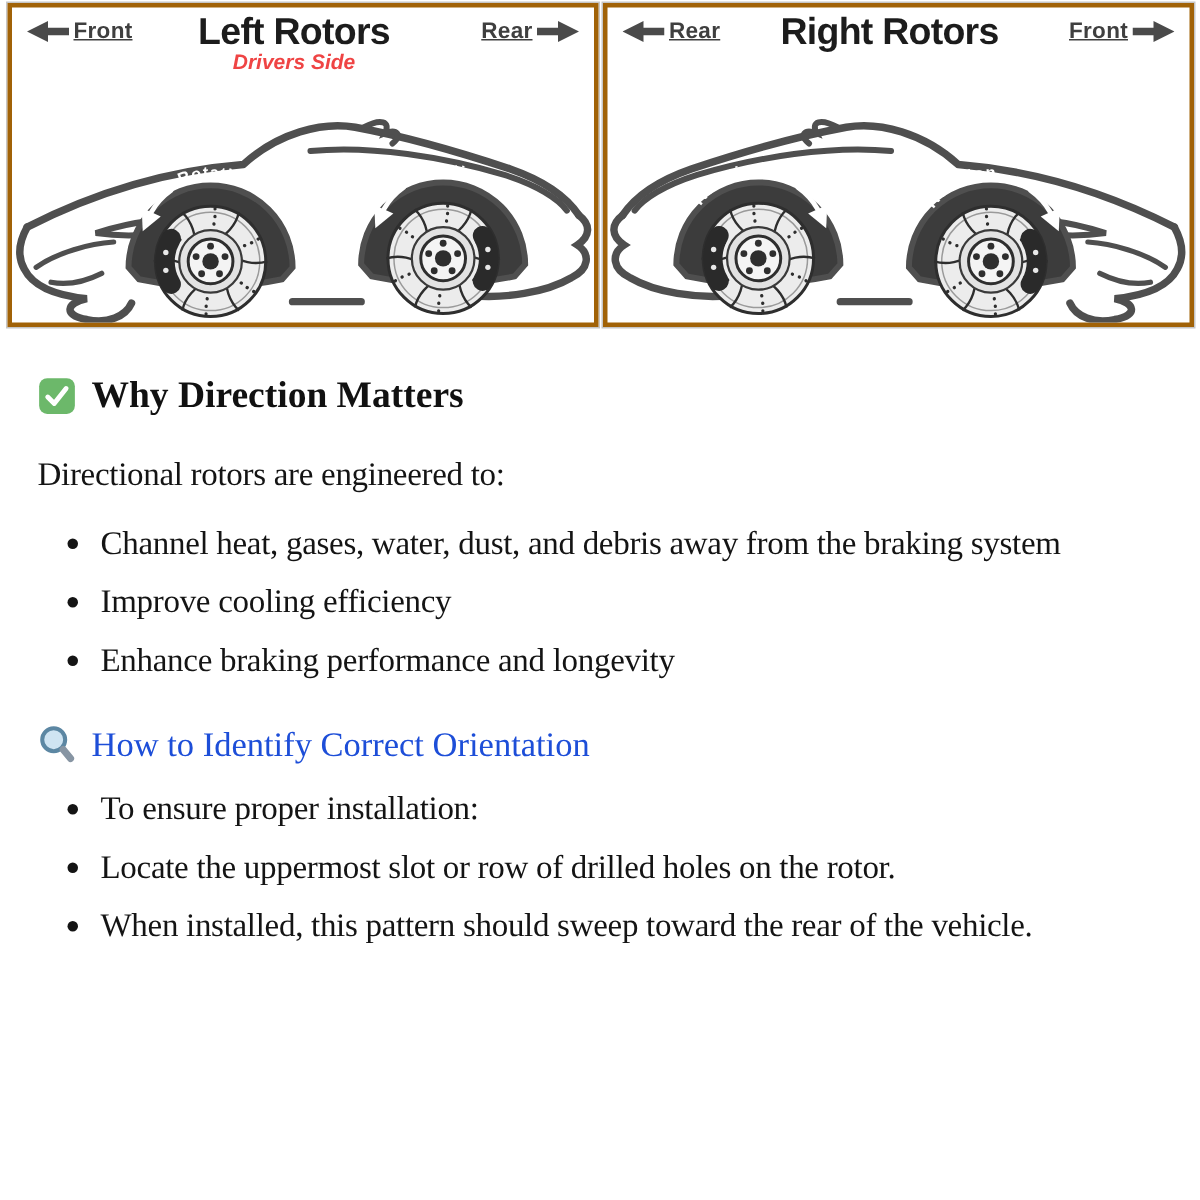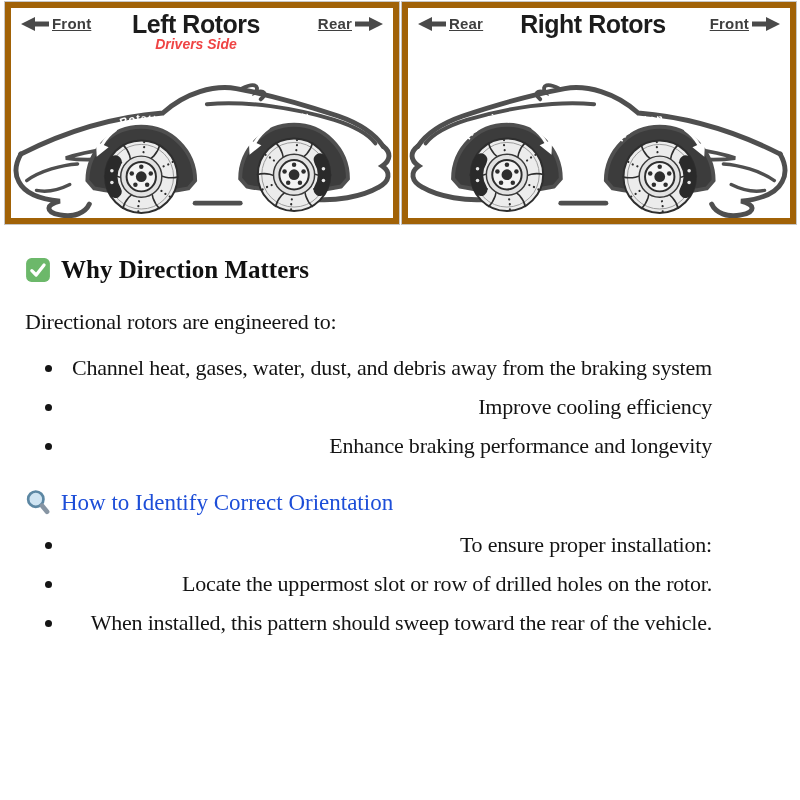--- a/index.html
+++ b/index.html
@@ -1,20 +1,20 @@
 <!DOCTYPE html>
 <html><head>
 <meta charset="utf-8">
 <style>
   html,body{margin:0;padding:0;background:#fff;}
   body{width:800px;height:800px;overflow:hidden;font-family:"Liberation Serif","DejaVu Serif",serif;color:#141414;}
 
   
   .diagram{display:flex;gap:3px;margin:2px 4px 0 5px;}
-  .panel{flex:1;position:relative;background:#fff;border:6px solid #a16207;box-shadow:0 0 0 1px #c6c6c6;height:210px;overflow:hidden;}
+  .panel{flex:1;position:relative;background:#fff;border:3px solid #a16207;box-shadow:0 0 0 1px #c6c6c6;height:210px;overflow:hidden;}
   .panel-header{position:relative;height:46px;}
   .dir{position:absolute;top:7px;display:flex;align-items:center;gap:3px;font-family:"Liberation Sans",sans-serif;font-weight:bold;font-size:15px;color:#3f3f3f;}
   .dir-left{left:10px;}
   .dir-right{right:10px;}
   .dir-text{text-decoration:underline;letter-spacing:.2px;}
   .dir svg{display:block;}
   .title-block{position:absolute;left:0;right:12px;top:3px;text-align:center;font-family:"Liberation Sans",sans-serif;}
   .panel-title{font-size:25px;font-weight:bold;letter-spacing:-.5px;color:#1c1c1c;line-height:26px;}
   .panel-subtitle{font-size:14px;font-weight:bold;font-style:italic;color:#ef4444;line-height:15px;}
   .car-svg{position:absolute;left:0;bottom:-2px;width:100%;height:164px;display:block;}
@@ -23,21 +23,21 @@
   .guide{fill:none;stroke:none;}
 
   
   .article{padding:8px 25px 0 25px;}
   .intro{font-size:22px;line-height:34px;letter-spacing:-.2px;max-width:695px;margin:8px 0 0 0;}
   .h-why{display:flex;align-items:center;gap:10px;font-size:25px;font-weight:bold;margin:24px 0 0 0;color:#111;}
   .h-how{display:flex;align-items:center;gap:9px;font-size:23px;font-weight:normal;margin:26px 0 0 0;color:#1d4ed8;}
   .emoji{flex:0 0 auto;display:block;}
   .lead{font-size:22px;line-height:34px;margin:21px 0 0 0;letter-spacing:-.2px;}
   ul{margin:12px 0 0 0;padding:0 0 0 40px;}
-  li{font-size:22px;line-height:34px;letter-spacing:-.2px;max-width:645px;margin:0 4px 5px 0;padding-left:2px;text-align:right;}
+  li{font-size:22px;line-height:34px;letter-spacing:-.2px;max-width:645px;margin:0 4px 5px 0;padding-left:2px;}
   li::marker{color:#141414;}
 </style>
 </head>
 <body>
 
 <svg width="0" height="0" style="position:absolute" aria-hidden="true">
   <defs>
     <g id="carbody" fill="none" stroke="#4f4f4f" stroke-linecap="round">
       <path stroke-width="5" d="M 10,99 C 55,76 105,61 155,57 C 178,36 208,28 230,32 C 268,39 304,50 334,60 C 357,68 372,79 380,91"></path>
       <path stroke-width="4" d="M 200,48 C 240,44 290,52 330,64 C 352,71 366,80 372,88"></path>

